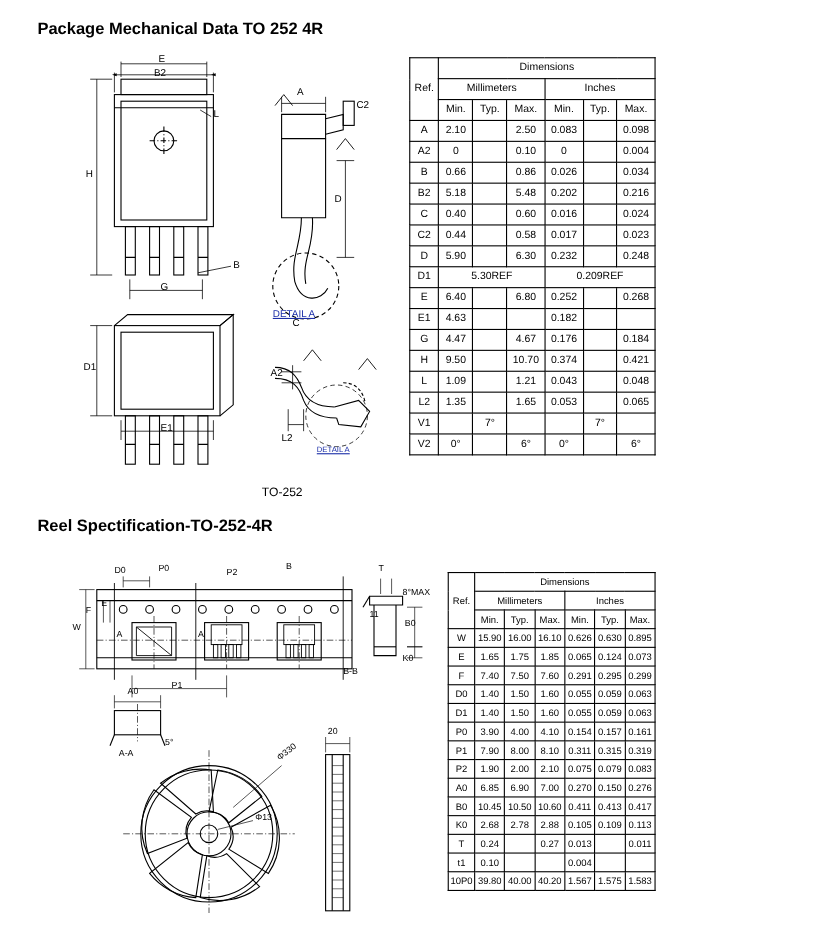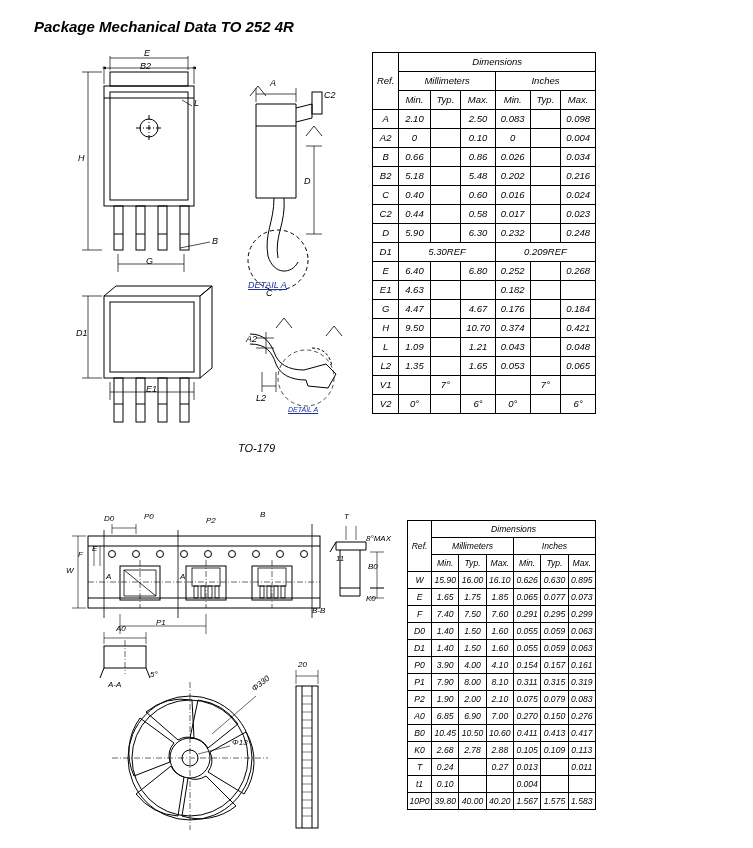--- a/index.html
+++ b/index.html
@@ -4,21 +4,21 @@
 <style>
   html,body{margin:0;padding:0;}
   body{
     width:753px;height:848px;
     background:#ffffff;
     font-family:"Liberation Sans", sans-serif;
     color:#000;
     position:relative;
     overflow:hidden;
   }
-  .page{position:relative;width:596px;height:848px;font-style:italic;}
+  .page{position:relative;width:596px;height:848px;}
 
   h1.section-title{
     font-size:15px;
     font-weight:bold;
     margin:0;
     position:absolute;
     font-family:"Liberation Sans", sans-serif;
   }
   #title1{left:34px;top:18px;}
   #title2{left:34px;top:470px;}
@@ -65,20 +65,21 @@
     font-family:"Liberation Sans", sans-serif;
   }
   svg{display:block;}
 </style>
 </head>
 <body>
 
 <div class="page">
 
   <h1 class="section-title" id="title1">Package Mechanical Data TO 252 4R</h1>
+  <h1 class="section-title" id="title2">Reel Spectification-TO-252-4R</h1>
 
   <table class="dim" id="table1">
     <thead>
       <tr>
         <th class="refcol" rowspan="3">Ref.</th>
         <th colspan="6">Dimensions</th>
       </tr>
       <tr>
         <th colspan="3">Millimeters</th>
         <th colspan="3">Inches</th>
@@ -264,21 +265,21 @@
           <td>0.626</td>
           <td>0.630</td>
           <td>0.895</td>
         </tr>
       <tr>
           <td>E</td>
           <td>1.65</td>
           <td>1.75</td>
           <td>1.85</td>
           <td>0.065</td>
-          <td>0.077</td>
+          <td>0.124</td>
           <td>0.073</td>
         </tr>
       <tr>
           <td>F</td>
           <td>7.40</td>
           <td>7.50</td>
           <td>7.60</td>
           <td>0.291</td>
           <td>0.295</td>
           <td>0.299</td>
@@ -528,21 +529,21 @@
     <span class="lbl" style="left:16px;top:280px;">D1</span>
     <span class="lbl" style="left:86px;top:336px;">E1</span>
 
     <span class="lbl" style="left:186px;top:286px;">A2</span>
     <span class="lbl" style="left:196px;top:345px;">L2</span>
 
     <span class="lbl blue" style="left:188px;top:232px;text-decoration:underline;">DETAIL A</span>
     <span class="lbl blue tiny" style="left:228px;top:358px;text-decoration:underline;">DETAIL A</span>
   </div>
 
-  <span class="caption" style="left:238px;top:442px;">TO-179</span>
+  <span class="caption" style="left:238px;top:442px;">TO-252</span>
 
   <div class="draw" style="left:60px;top:510px;width:340px;height:320px;">
     <svg width="340" height="320" viewBox="0 0 340 320">
       <g stroke="#000" fill="none" stroke-width="1">
 
         <rect x="28" y="26" width="232" height="72"></rect>
         <line x1="28" y1="36" x2="260" y2="36"></line>
         <line x1="28" y1="88" x2="260" y2="88"></line>
 
         <circle cx="52" cy="44" r="3.5"></circle>

